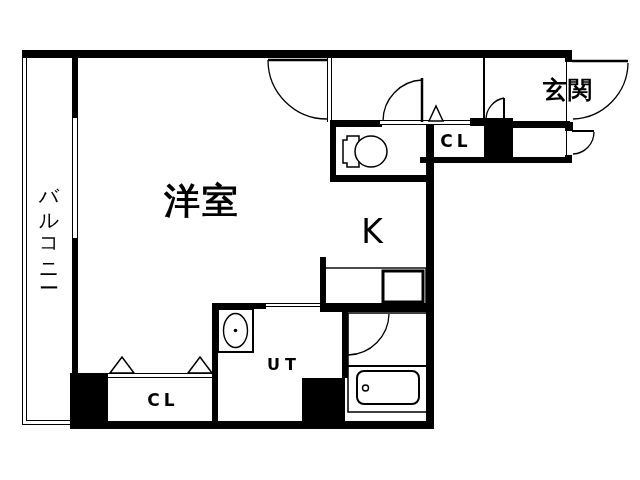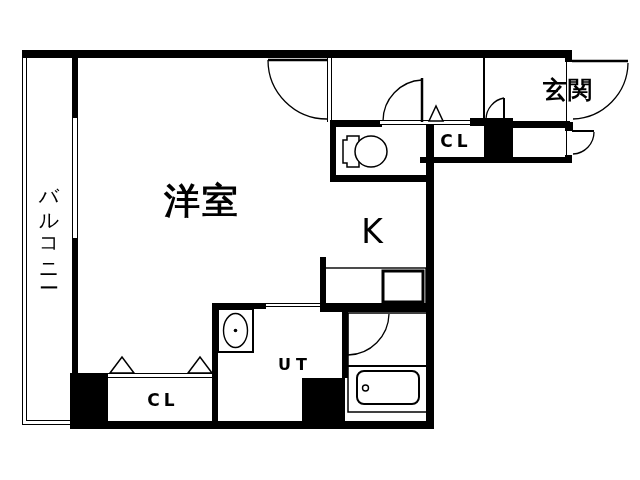--- a/index.html
+++ b/index.html
@@ -10,21 +10,21 @@
        border-bottom:1px solid #000;box-sizing:border-box;}    
   .dwv{position:absolute;background:#fff;border-left:1px solid #000;
        border-right:1px solid #000;box-sizing:border-box;}     
   .tl{position:absolute;background:#000;}                      
   .lbl{position:absolute;transform:translate(-50%,-50%);white-space:nowrap;
        line-height:1;}
   .lbl-main{font-size:36px;font-weight:bold;letter-spacing:2px;}
   .lbl-k{font-size:33px;}
   .lbl-genkan{font-size:24px;font-weight:bold;letter-spacing:1px;}
   .lbl-sm{font-size:17px;font-weight:bold;letter-spacing:4px;}
-  .lbl-ut{font-size:16px;font-weight:bold;letter-spacing:5px;margin-left:11px;}
+  .lbl-ut{font-size:16px;font-weight:bold;letter-spacing:5px;}
   .lbl-balcony{position:absolute;writing-mode:vertical-rl;font-size:20px;
        letter-spacing:3px;transform:translateX(-50%);}
   svg{position:absolute;left:0;top:0;}
 </style>
 </head>
 <body>
 
 <div id="plan">
 
   <div class="w" style="left:22px;top:50px;width:548px;height:8px;"></div>

